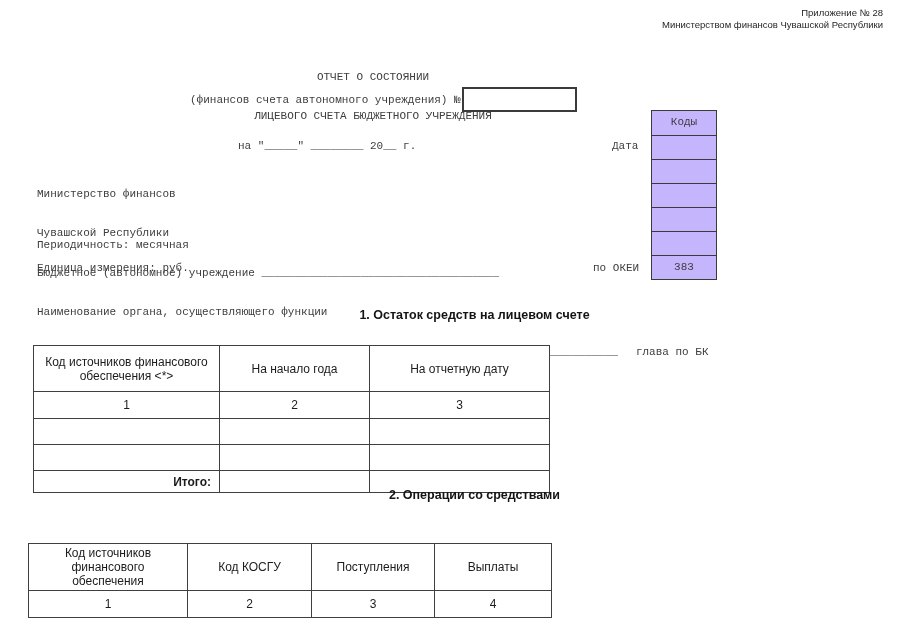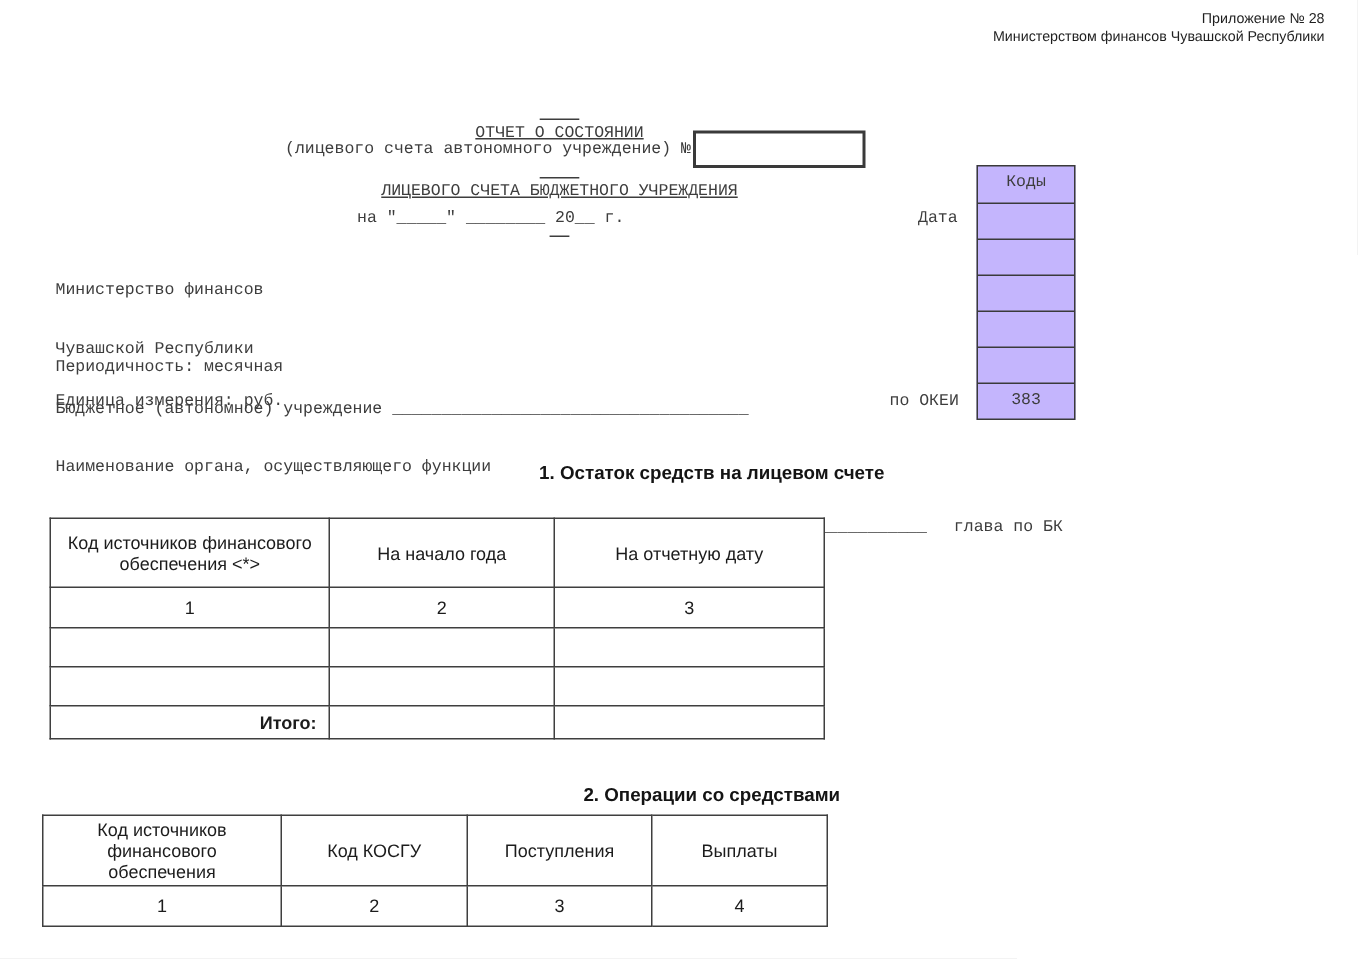--- a/index.html
+++ b/index.html
@@ -8,21 +8,21 @@
     position:relative; width:905px; height:639px; margin:0 auto;
     background:#ffffff; overflow:hidden;
     font-family:"Liberation Mono","DejaVu Sans Mono",monospace;
   }
   .mono { font:11px/13px "Liberation Mono","DejaVu Sans Mono",monospace; color:#3d3d3d; white-space:pre; }
   .sans { font-family:"Liberation Sans","DejaVu Sans",sans-serif; color:#1c1c1c; }
 
   .appendix { position:absolute; top:7px; right:22px; text-align:right;
     font:9.5px/11.5px "Liberation Sans",sans-serif; color:#1f1f1f; }
 
-  .title-block { position:absolute; top:57px; left:0; width:746px; text-align:center;text-decoration:underline; }
+  .title-block { position:absolute; top:45px; left:0; width:746px; text-align:center; }
   .account-row { position:absolute; top:94px; left:190px; }
   .account-box { position:absolute; top:87px; left:462px; width:115px; height:25px;
     border:2px solid #3a3a3a; background:#fff; text-align:center; font:11px/21px "Liberation Mono",monospace; color:#3d3d3d; }
 
   .date-line { position:absolute; top:140px; left:238px; }
   .date-label { position:absolute; top:140px; left:612px; }
 
   .info-block { position:absolute; top:162px; left:37px; }
   .info-block .line { height:13.4px; }
   .bk-label { margin-left:18px; }
@@ -32,21 +32,21 @@
 
   .codes-col { position:absolute; top:110px; left:651px; width:66px;
     border:1.5px solid #3a3a3a; background:#c4b5fd; }
   .codes-col .cell { height:24px; border-top:1.5px solid #3a3a3a;
     text-align:center; font:11px/22px "Liberation Mono",monospace; color:#3d3d3d; }
   .codes-col .head { height:24px; border-top:none; }
 
   .section-title { position:absolute; left:0; width:905px; text-align:center;
     font:bold 12.5px/15px "Liberation Sans",sans-serif; color:#141414;padding-left:44px; }
   .s1-title { top:308px; }
-  .s2-title { top:488px;margin-top:35px; }
+  .s2-title { top:488px; }
 
   table.grid { border-collapse:collapse; table-layout:fixed; background:#fff;
     font:12px/14px "Liberation Sans",sans-serif; color:#1c1c1c;padding-left:48px; }
   table.grid td { border:1.5px solid #3f3f3f; text-align:center; vertical-align:middle; padding:2px 6px; }
   .table1 { position:absolute; top:345px; left:33px; width:516px; }
   .table2 { position:absolute; top:543px; left:28px; width:523px; }
   .hdr-row td { height:46px; }
   .num-row td { height:27px; }
   .empty-row td { height:26px; }
   .total-row td { height:22px; }
@@ -61,21 +61,21 @@
   <div class="appendix">
     <div>Приложение № 28</div>
     <div>Министерством финансов Чувашской Республики</div>
   </div>
 
   <div class="title-block mono">
     <div>ОТЧЕТ О СОСТОЯНИИ</div>
     <div>ЛИЦЕВОГО СЧЕТА БЮДЖЕТНОГО УЧРЕЖДЕНИЯ</div>
   </div>
 
-  <div class="account-row mono">(лицевого счета автономного учреждение) №</div>
+  <div class="account-row mono">(финансов счета автономного учреждения) №</div>
   <div class="account-box"></div>
 
   <div class="date-line mono">на "_____" ________ 20__ г.</div>
   <div class="date-label mono">Дата</div>
 
   <div class="info-block mono">
     <div class="line">Министерство финансов</div>
     <div class="line">Чувашской Республики</div>
     <div class="line">Бюджетное (автономное) учреждение ____________________________________</div>
     <div class="line">Наименование органа, осуществляющего функции</div>

